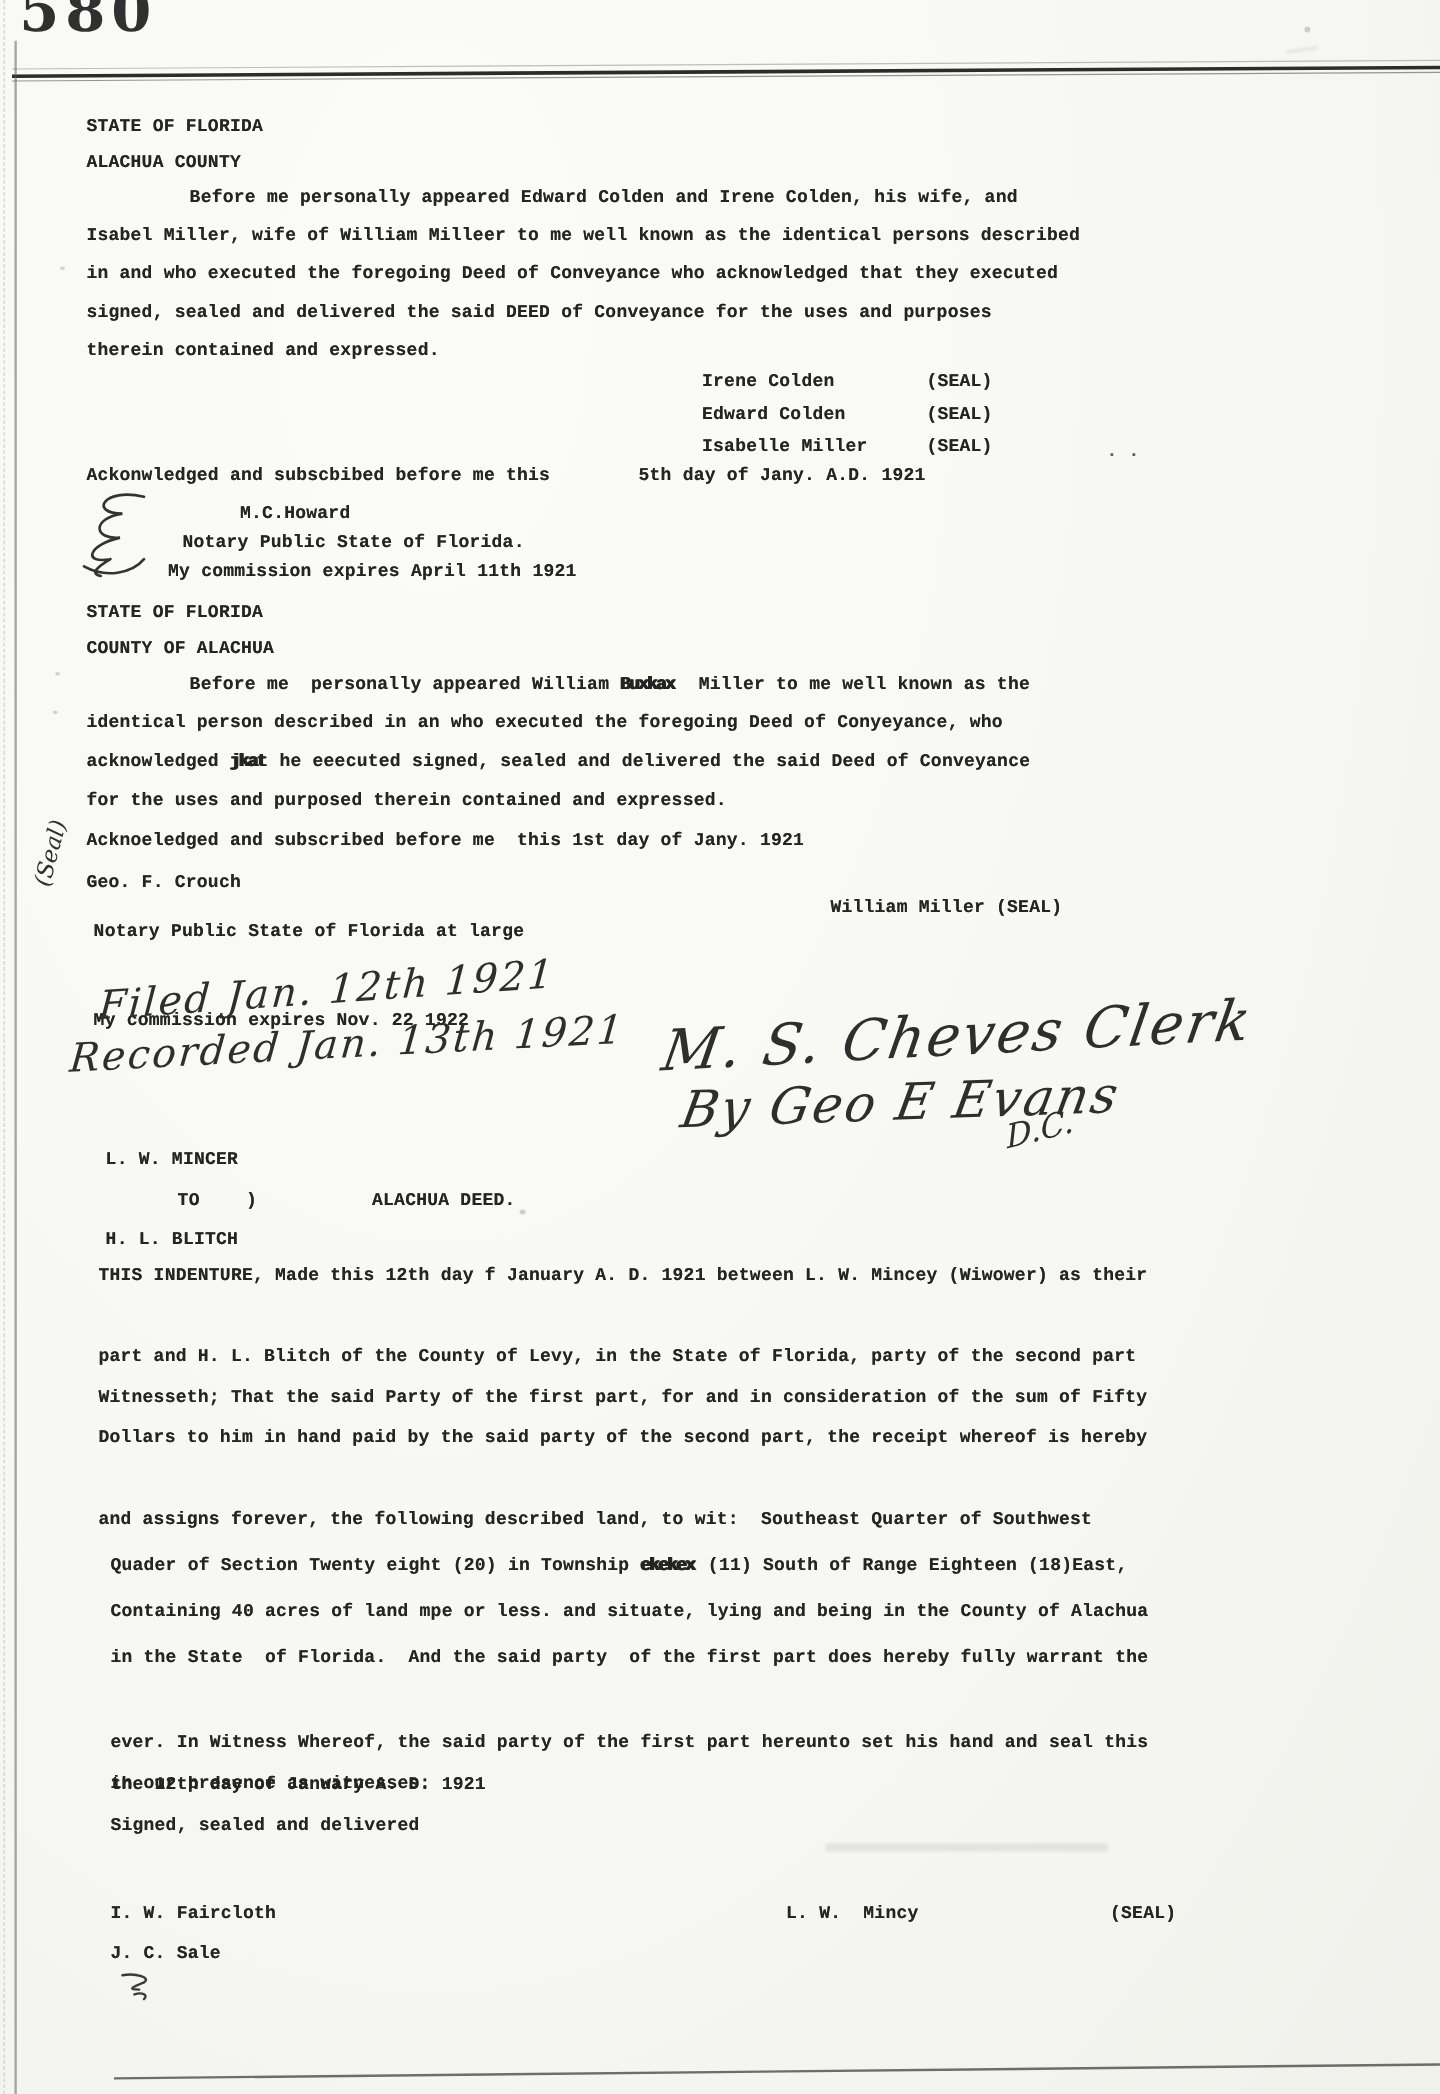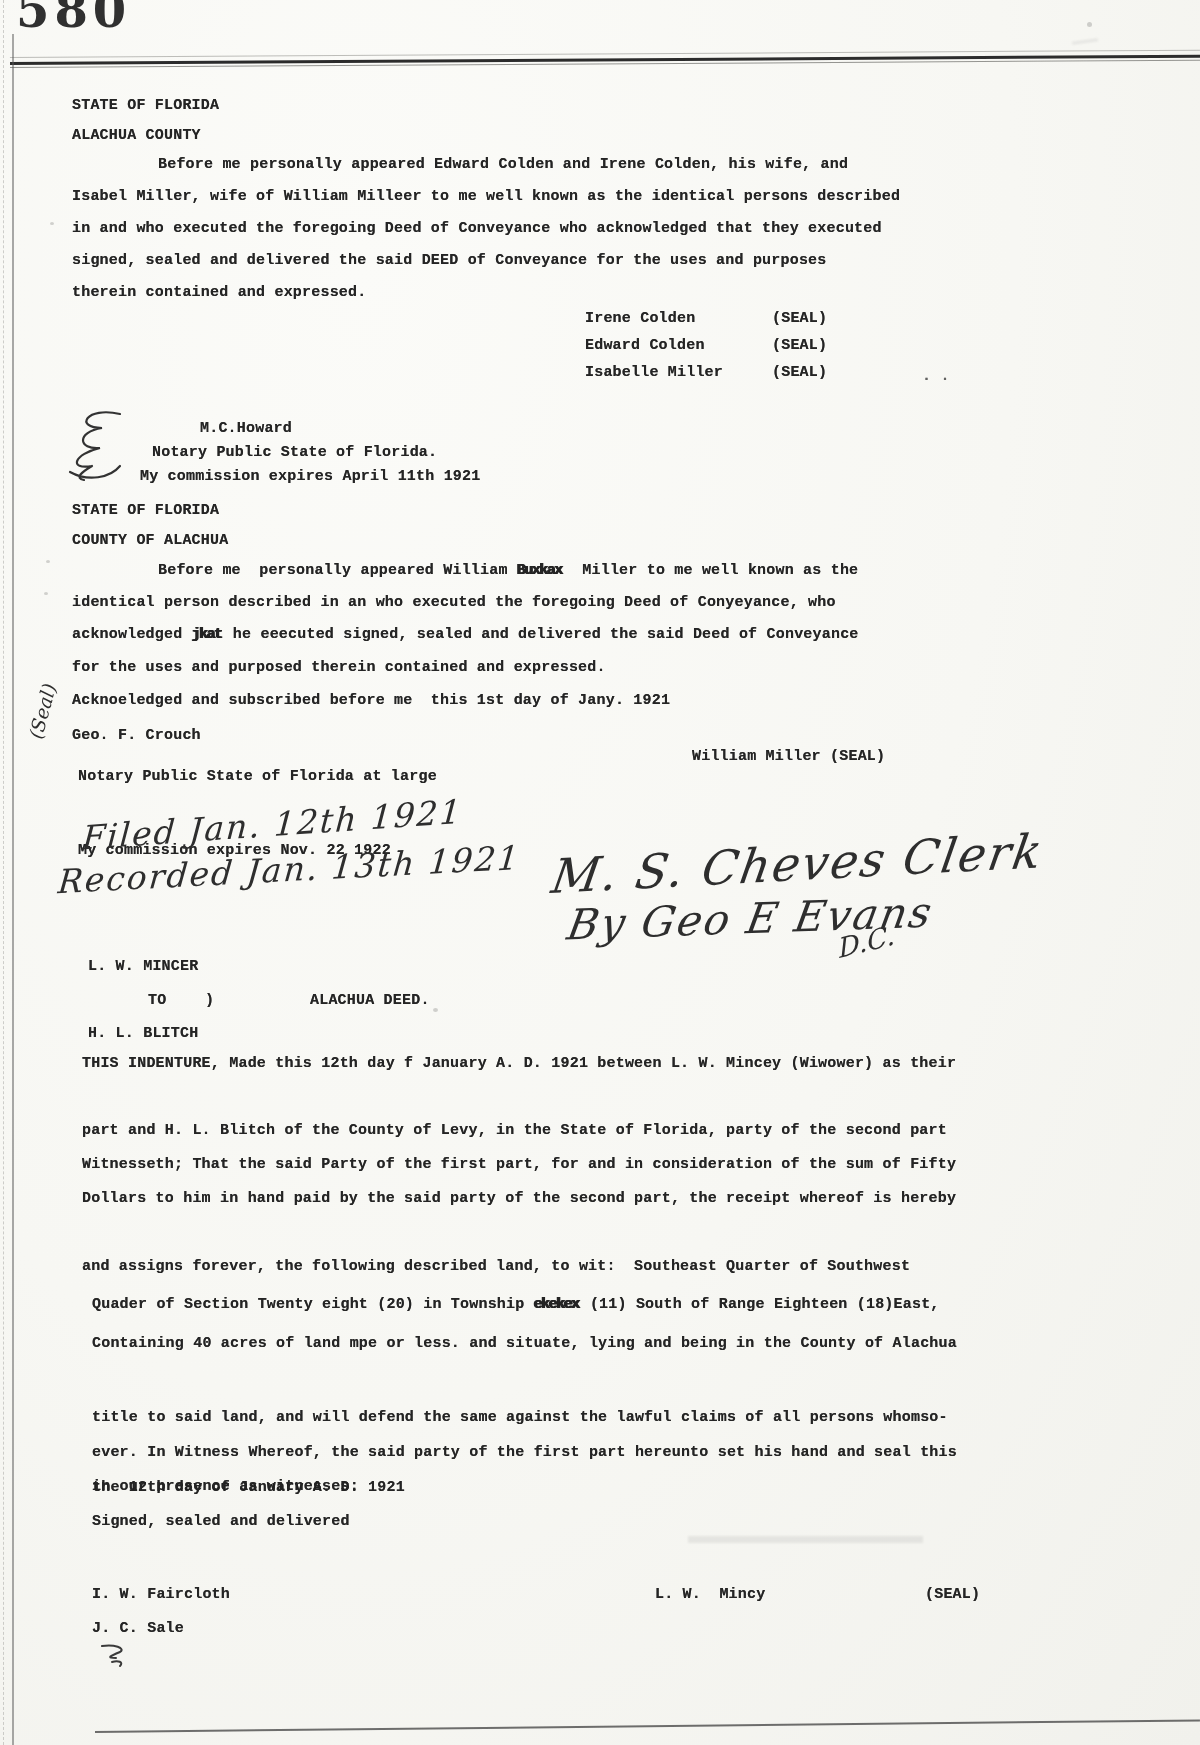--- a/index.html
+++ b/index.html
@@ -60,20 +60,21 @@
   <div class="tw" style="left:72px;top:284px">therein contained and expressed.</div>
 
   <div class="tw" style="left:585px;top:310px">Irene Colden</div>
   <div class="tw" style="left:772px;top:310px">(SEAL)</div>
   <div class="tw" style="left:585px;top:337px">Edward Colden</div>
   <div class="tw" style="left:772px;top:337px">(SEAL)</div>
   <div class="tw" style="left:585px;top:364px">Isabelle Miller</div>
   <div class="tw" style="left:772px;top:364px">(SEAL)</div>
   <div class="tw" style="left:922px;top:368px;opacity:.7">. .</div>
 
+  <div class="tw" style="left:72px;top:388px">Ackonwledged and subscbibed before me this        5th day of Jany. A.D. 1921</div>
   <div class="tw" style="left:200px;top:420px">M.C.Howard</div>
   <div class="tw" style="left:152px;top:444px">Notary Public State of Florida.</div>
   <div class="tw" style="left:140px;top:468px">My commission expires April 11th 1921</div>
 
   <svg class="mark" style="left:62px;top:408px" width="82" height="76" viewBox="0 0 82 76">
     <path d="M58,6 C24,-2 12,20 40,20 C14,24 16,42 38,40 C12,46 6,62 30,58 M8,64 C26,74 48,70 58,58 M30,58 C20,64 12,70 22,72" fill="none" stroke="#333" stroke-width="2.2" stroke-linecap="round"></path>
   </svg>
 
   <div class="tw" style="left:72px;top:502px">STATE OF FLORIDA</div>
   <div class="tw" style="left:72px;top:532px">COUNTY OF ALACHUA</div>
@@ -100,21 +101,21 @@
   <div class="tw" style="left:310px;top:992px">ALACHUA DEED.</div>
   <div class="tw" style="left:88px;top:1025px">H. L. BLITCH</div>
 
   <div class="tw" style="left:82px;top:1055px">THIS INDENTURE, Made this 12th day f January A. D. 1921 between L. W. Mincey (Wiwower) as their</div>
   <div class="tw" style="left:82px;top:1122px">part and H. L. Blitch of the County of Levy, in the State of Florida, party of the second part</div>
   <div class="tw" style="left:82px;top:1156px">Witnesseth; That the said Party of the first part, for and in consideration of the sum of Fifty</div>
   <div class="tw" style="left:82px;top:1190px">Dollars to him in hand paid by the said party of the second part, the receipt whereof is hereby</div>
   <div class="tw" style="left:82px;top:1258px">and assigns forever, the following described land, to wit:  Southeast Quarter of Southwest</div>
   <div class="tw" style="left:92px;top:1296px"><span>Quader of Section Twenty eight (20) in Township </span><span class="xx">ekekex</span><span> (11) South of Range Eighteen (18)East,</span></div>
   <div class="tw" style="left:92px;top:1335px">Containing 40 acres of land mpe or less. and situate, lying and being in the County of Alachua</div>
-  <div class="tw" style="left:92px;top:1409px">title to said land, and will defend the same against the lawful claims of all persons whomso-</div>
+  <div class="tw" style="left:92px;top:1373px">in the State  of Florida.  And the said party  of the first part does hereby fully warrant the</div>
   <div class="tw" style="left:92px;top:1444px">ever. In Witness Whereof, the said party of the first part hereunto set his hand and seal this</div>
   <div class="tw" style="left:92px;top:1479px">the 12th day of January A. D. 1921</div>
 
   <div class="tw" style="left:92px;top:1513px">Signed, sealed and delivered</div>
   <div class="tw" style="left:92px;top:1478px">in our presence as witnesses:</div>
   <div class="tw" style="left:92px;top:1586px">I. W. Faircloth</div>
   <div class="tw" style="left:655px;top:1586px">L. W.  Mincy</div>
   <div class="tw" style="left:925px;top:1586px">(SEAL)</div>
   <div class="tw" style="left:92px;top:1620px">J. C. Sale</div>
 

